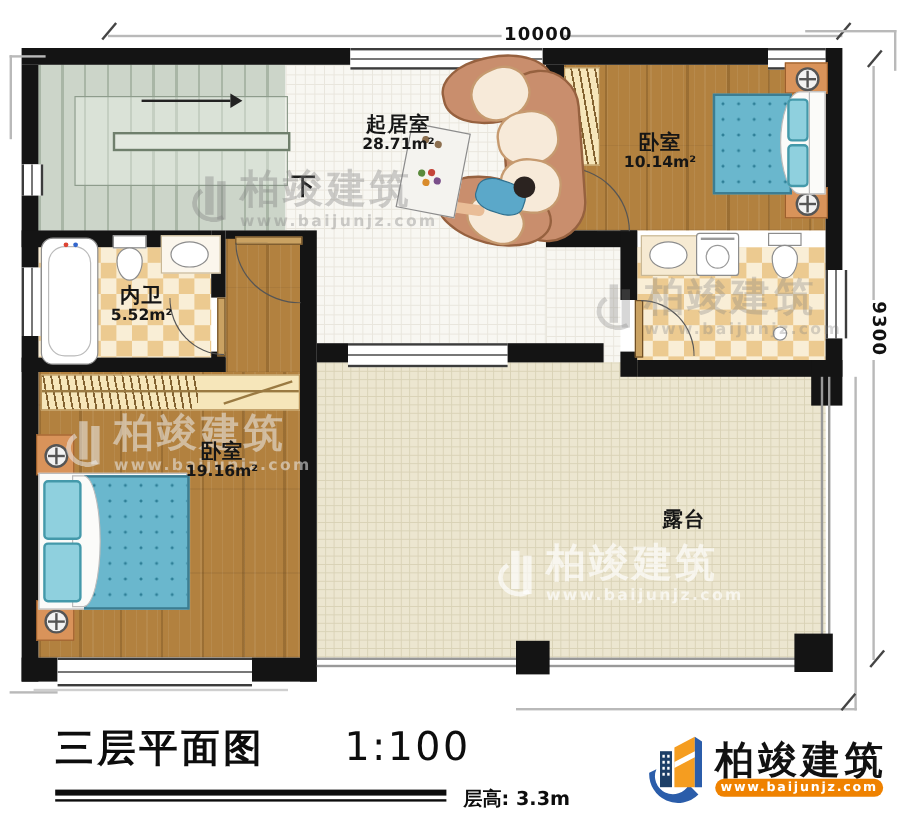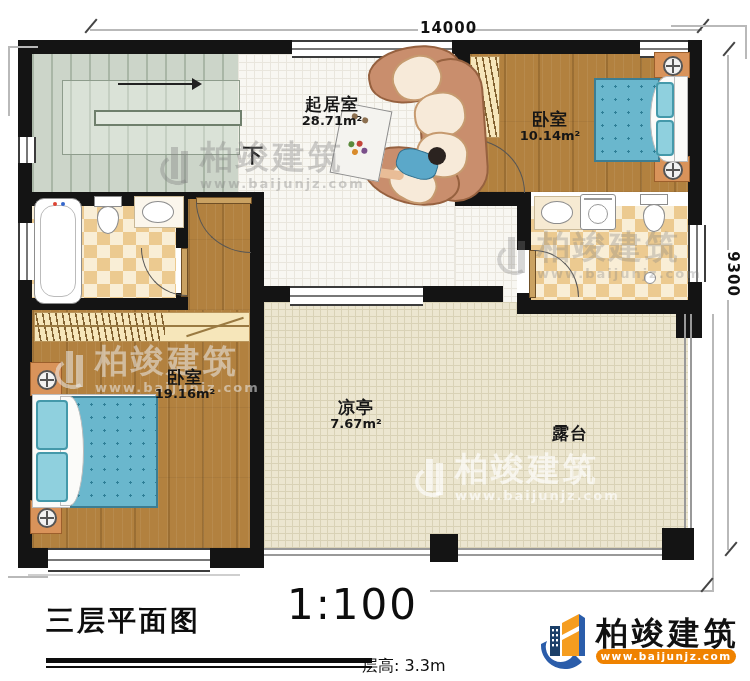--- a/index.html
+++ b/index.html
@@ -35,26 +35,26 @@
   .hangers{background-image:repeating-linear-gradient(80deg,transparent 0 5px,rgba(110,75,25,.85) 5px 6.5px);}
   .wm{position:absolute;display:flex;align-items:center;gap:6px;pointer-events:none;}
   .wm .wm-icon{position:relative;width:34px;height:38px;flex:0 0 auto;}
   .wm .wm-icon::before{content:"";position:absolute;left:0;bottom:0;width:26px;height:22px;border:4px solid currentColor;border-top-color:transparent;border-right-color:transparent;border-radius:50%;transform:rotate(12deg);}
   .wm .wm-icon::after{content:"";position:absolute;left:11px;top:0;width:7px;height:32px;background:currentColor;box-shadow:10px 4px 0 0 currentColor;}
   .wm-name{font-size:33px;font-weight:800;letter-spacing:3px;line-height:1;}
   .wm-url{font-size:13px;font-weight:700;letter-spacing:2px;line-height:1.2;}
   .dimtext{position:absolute;font-size:15px;font-weight:700;color:#111;letter-spacing:1px;}
   .tick{position:absolute;width:18px;height:2px;background:#444;transform:rotate(-50deg);}
   
-  .tb-title{position:absolute;left:46px;top:602px;font-size:28px;font-weight:700;letter-spacing:3px;color:#0d0d0d;}
-  .tb-scale{position:absolute;left:287px;top:580px;font-size:42px;font-weight:400;letter-spacing:2px;color:#0d0d0d;}
+  .tb-title{position:absolute;left:46px;top:602px;font-size:32px;font-weight:700;letter-spacing:3px;color:#0d0d0d;}
+  .tb-scale{position:absolute;left:287px;top:602px;font-size:33px;font-weight:400;letter-spacing:2px;color:#0d0d0d;}
   .tb-line1{position:absolute;left:46px;top:658px;width:326px;height:5px;background:#0d0d0d;}
   .tb-line2{position:absolute;left:46px;top:666px;width:326px;height:2px;background:#0d0d0d;}
   .tb-area{position:absolute;left:382px;top:622px;font-size:16px;font-weight:600;color:#0d0d0d;}
-  .tb-height{position:absolute;left:362px;top:656px;font-size:16px;font-weight:400;color:#0d0d0d;}
+  .tb-height{position:absolute;left:386px;top:656px;font-size:16px;font-weight:700;color:#0d0d0d;}
   .brand-name{position:absolute;left:596px;top:612px;font-size:32px;font-weight:800;letter-spacing:4px;color:#111;}
   .brand-url{position:absolute;left:596px;top:649px;width:140px;height:15px;background:#ef8200;border-radius:8px;color:#fff;font-size:10.5px;font-weight:700;letter-spacing:1.5px;text-align:center;line-height:15px;}
 </style>
 </head>
 <body>
 
 <div id="canvas">
 
   <div class="abs sage" style="left:32px;top:54px;width:206px;height:138px;"></div>
   <div class="abs tile-white" style="left:238px;top:54px;width:217px;height:232px;"></div>
@@ -214,35 +214,35 @@
   </div>
 
   <div class="rlabel" style="left:272px;top:95px;width:120px;">
     <div class="rname">起居室</div>
     <div class="rarea">28.71m²</div>
   </div>
   <div class="rlabel" style="left:492px;top:110px;width:116px;">
     <div class="rname">卧室</div>
     <div class="rarea">10.14m²</div>
   </div>
+  <div class="rlabel" style="left:70px;top:238px;width:96px;">
+    <div class="rname">内卫</div>
+    <div class="rarea">5.52m²</div>
+  </div>
   <div class="rlabel" style="left:135px;top:368px;width:100px;">
     <div class="rname">卧室</div>
     <div class="rarea">19.16m²</div>
   </div>
-  <div class="rlabel" style="left:306px;top:398px;width:100px;">
-    <div class="rname">凉亭</div>
-    <div class="rarea">7.67m²</div>
-  </div>
   <div class="rlabel" style="left:525px;top:424px;width:90px;">
     <div class="rname">露台</div>
   </div>
 
   <div class="thin" style="left:90px;top:29px;width:328px;height:1.5px;"></div>
   <div class="thin" style="left:470px;top:29px;width:232px;height:1.5px;"></div>
-  <div class="dimtext" style="left:420px;top:19px;">14000</div>
+  <div class="dimtext" style="left:420px;top:19px;">10000</div>
   <div class="tick" style="left:82px;top:25px;"></div>
   <div class="tick" style="left:694px;top:25px;"></div>
   <div class="thin" style="left:727px;top:55px;width:1.5px;height:195px;"></div>
   <div class="thin" style="left:727px;top:300px;width:1.5px;height:250px;"></div>
   <div class="dimtext" style="left:710px;top:265px;transform:rotate(90deg);">9300</div>
   <div class="tick" style="left:720px;top:48px;"></div>
   <div class="tick" style="left:722px;top:548px;"></div>
 
   <div class="thin" style="left:8px;top:46px;width:30px;height:2px;"></div>
   <div class="thin" style="left:8px;top:46px;width:2px;height:70px;"></div>

